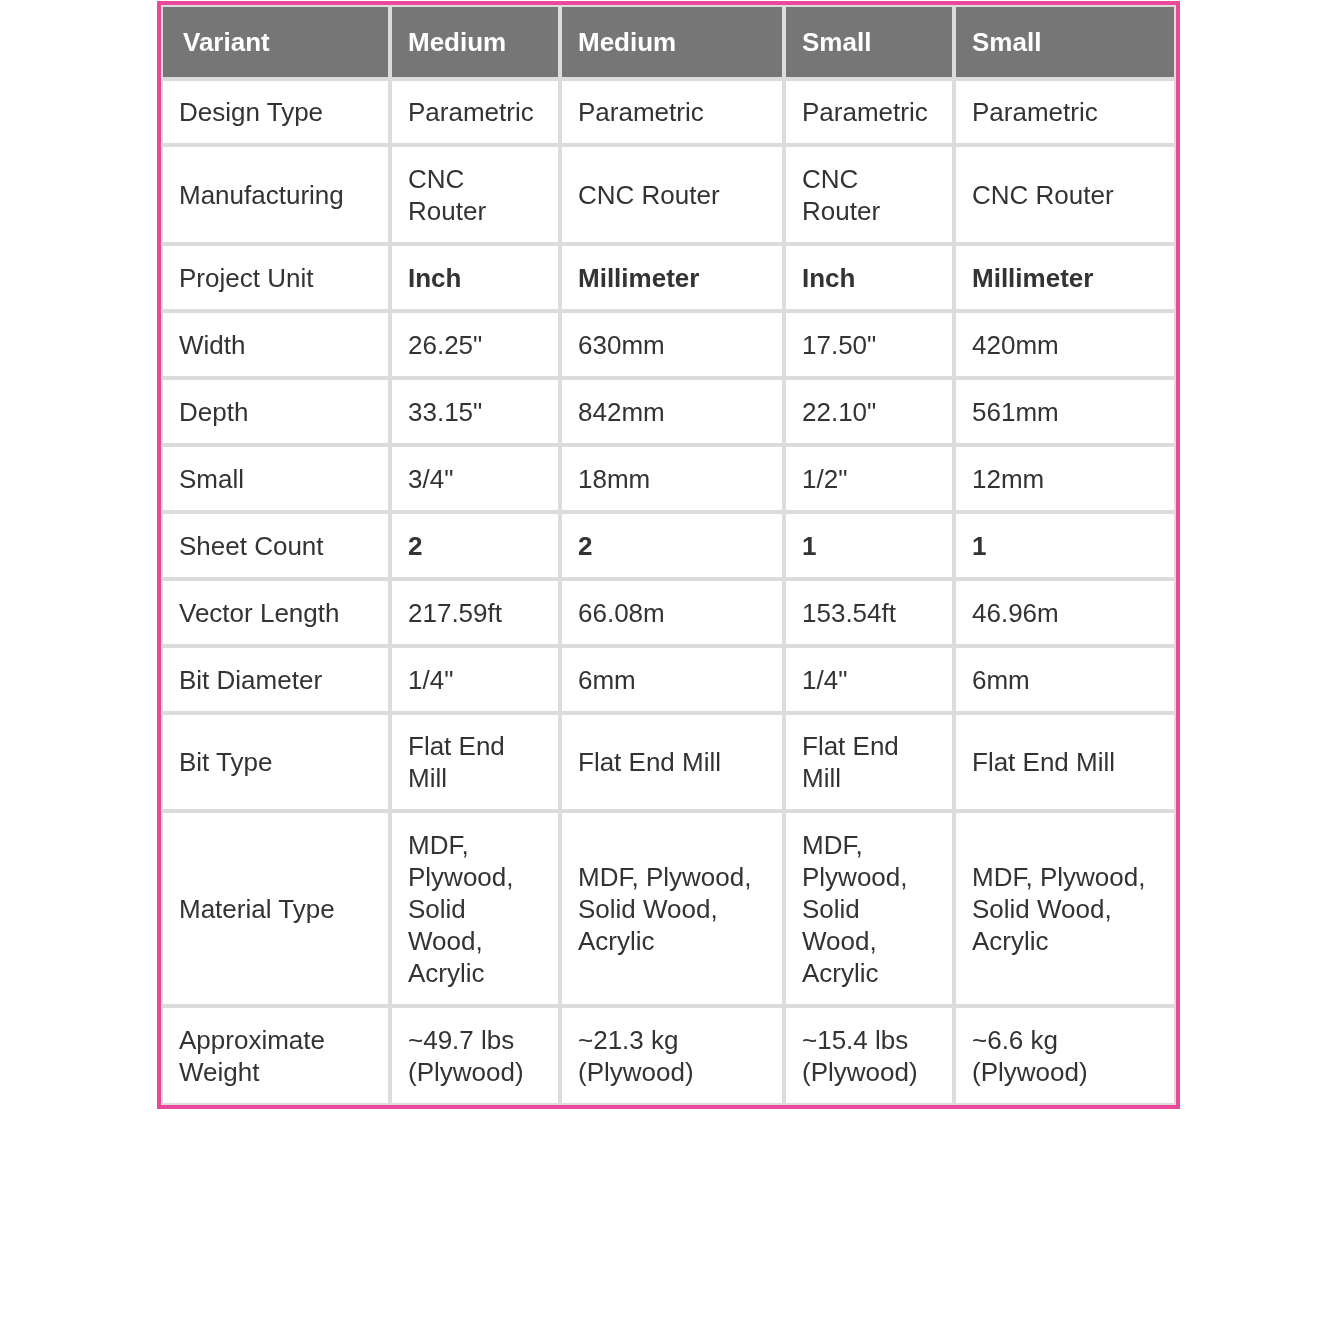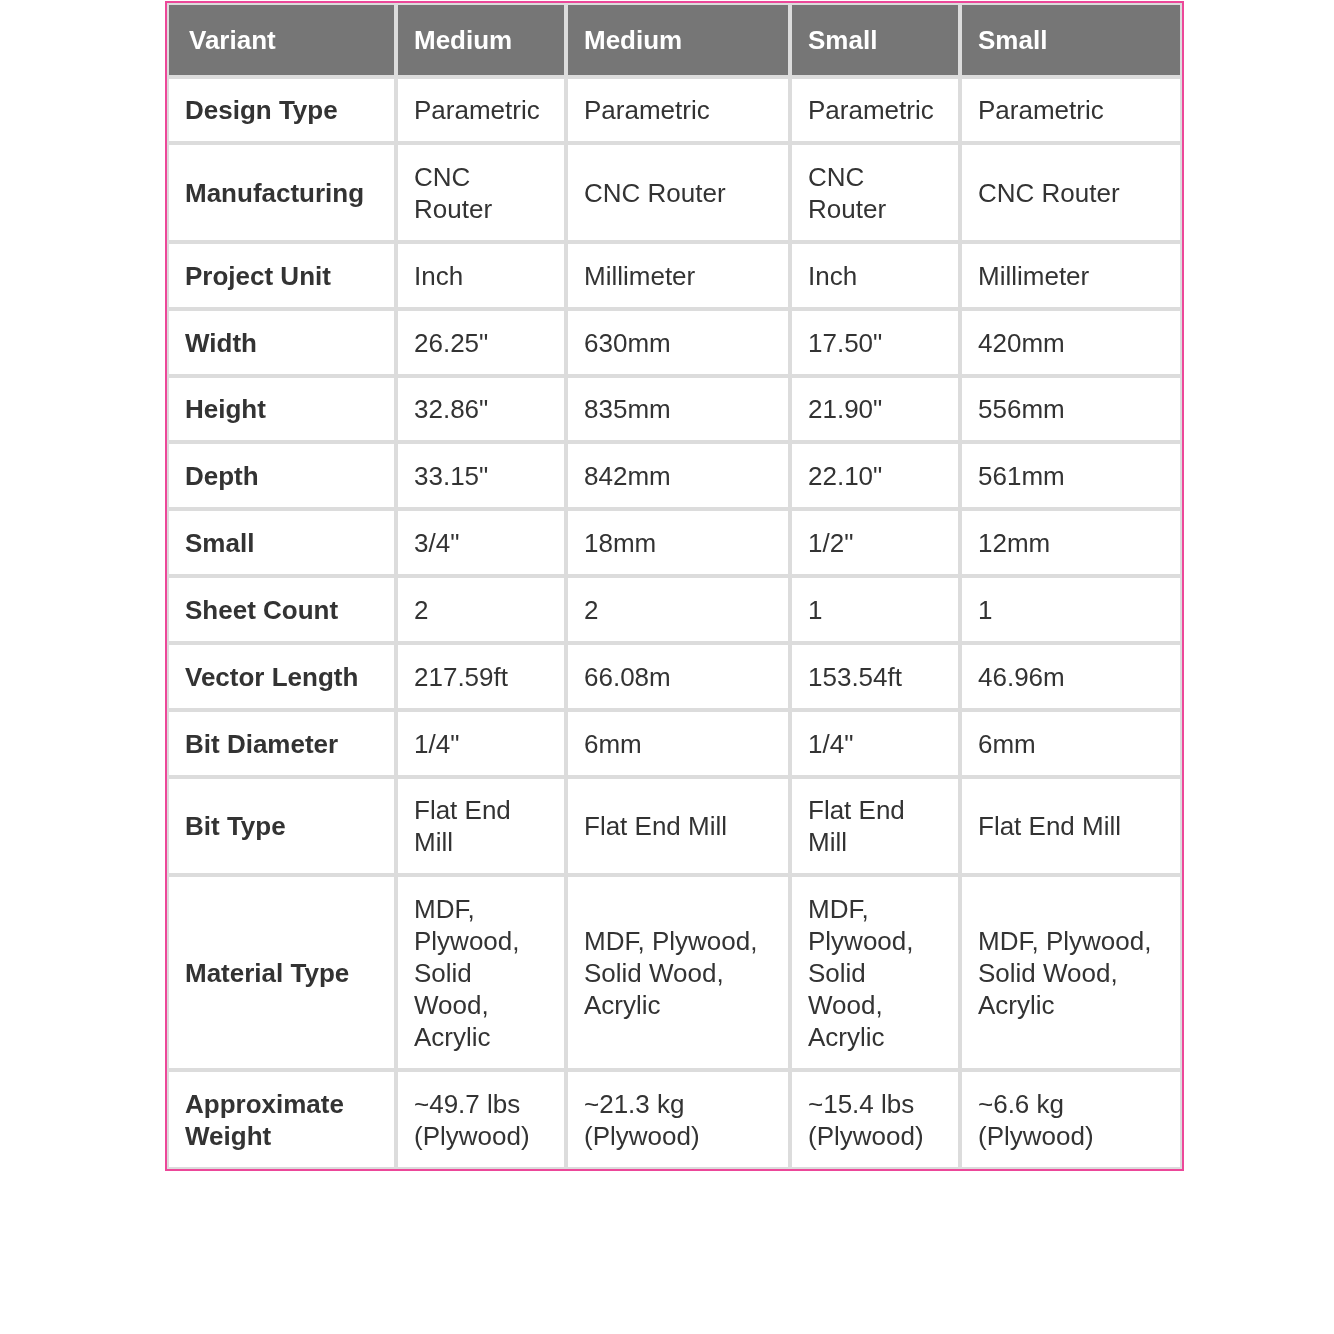--- a/index.html
+++ b/index.html
@@ -14,24 +14,23 @@
       overflow: hidden;
       font-family: "Liberation Sans", sans-serif;
     }
     .spec-table {
       position: absolute;
       left: 157px;
       top: 1px;
       border-collapse: separate;
       border-spacing: 0;
       background: #0369a1;
-      border: 2px solid #ec4899;
+      border: 4px solid #ec4899;
       table-layout: fixed;
       width: 1019px;
-      margin-left: 8px;
     }
     .spec-table td, .spec-table th {
       box-sizing: border-box;
       border: 2px solid #dcdcdc;
       background: #ffffff;
       color: #333333;
       font-size: 26px;
       line-height: 32px;
       padding: 0 16px 0 16px;
       vertical-align: middle;
@@ -43,25 +42,25 @@
       color: #ffffff;
       font-weight: bold;
       font-size: 26px;
       border-color: #dcdcdc;
     }
     .spec-table th.first-col {
       text-align: left;
       padding-left: 20px;
     }
     .spec-table td.label {
-      font-weight: bold;
+      font-weight: normal;
       color: #333333;
     }
     .spec-table td.bold {
-      font-weight: normal;
+      font-weight: bold;
     }
     col.c0 { width: 229px; }
     col.c1 { width: 170px; }
     col.c2 { width: 224px; }
     col.c3 { width: 170px; }
     col.c4 { width: 222px; }
   </style>
 </head>
 <body>
 
@@ -103,27 +102,20 @@
         <td class="bold">Millimeter</td>
         <td class="bold">Inch</td>
         <td class="bold">Millimeter</td>
       </tr>
       <tr style="height: 67px;">
         <td class="label">Width</td>
         <td>26.25"</td>
         <td>630mm</td>
         <td>17.50"</td>
         <td>420mm</td>
-      </tr>
-      <tr style="height: 66px;">
-        <td class="label">Height</td>
-        <td>32.86"</td>
-        <td>835mm</td>
-        <td>21.90"</td>
-        <td>556mm</td>
       </tr>
       <tr style="height: 67px;">
         <td class="label">Depth</td>
         <td>33.15"</td>
         <td>842mm</td>
         <td>22.10"</td>
         <td>561mm</td>
       </tr>
       <tr style="height: 67px;">
         <td class="label">Small</td>

